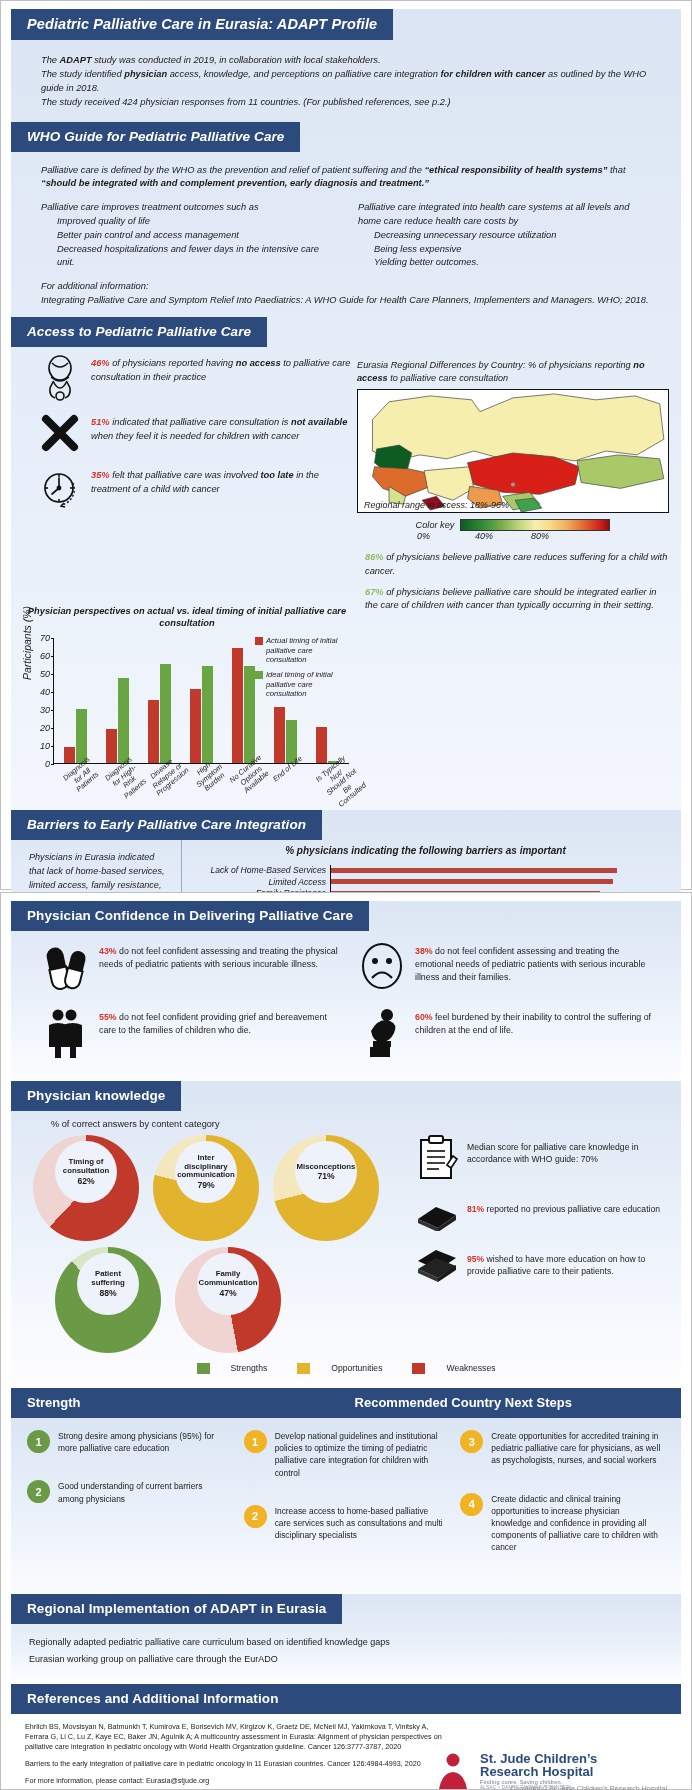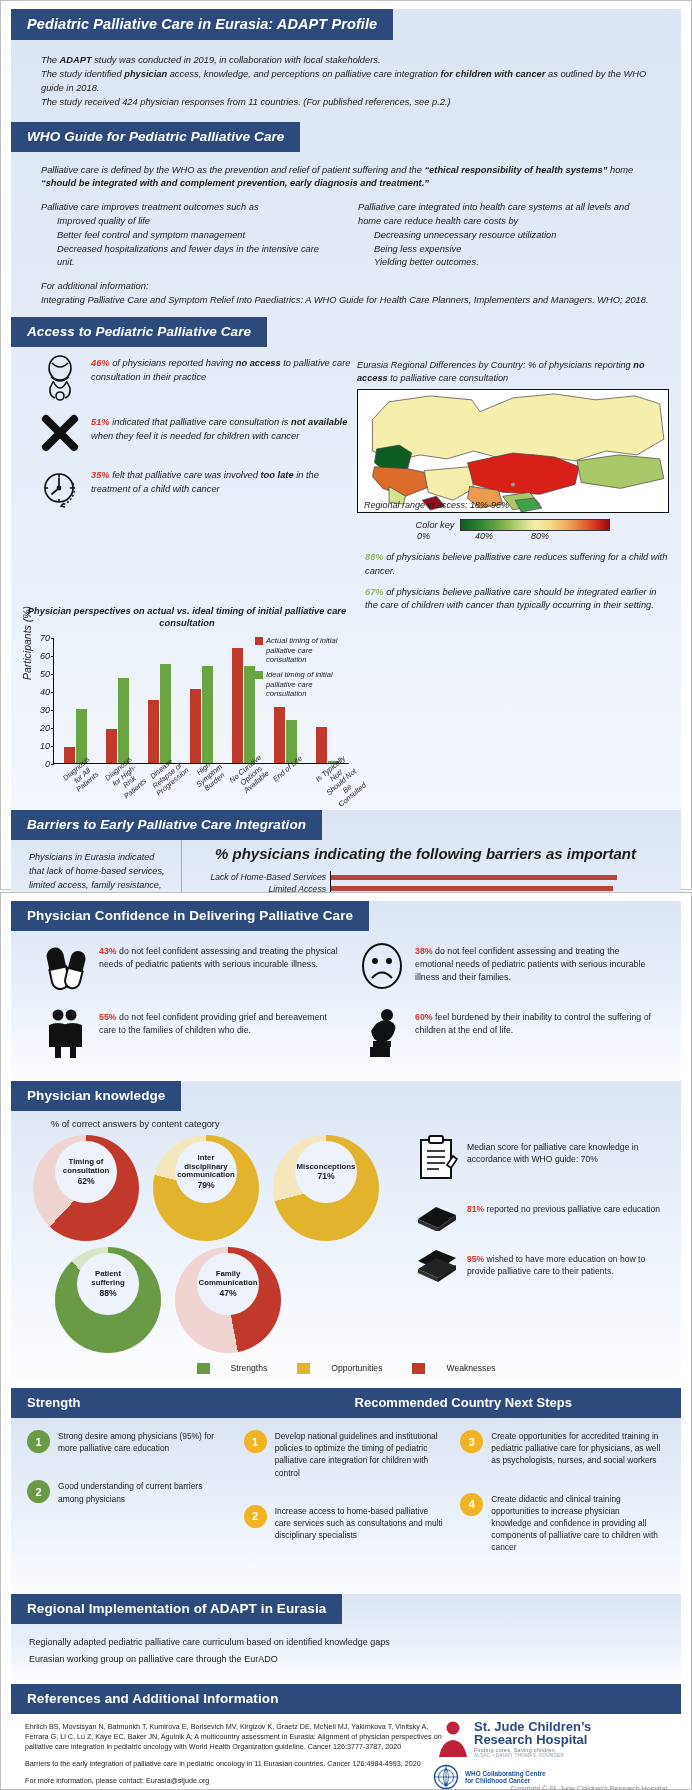--- a/index.html
+++ b/index.html
@@ -90,21 +90,21 @@
   .legend { position:absolute; right:0px; top:2px; width:96px; font-size:7.6px; line-height:1.25;}
   .legend .li { display:flex; gap:3px; margin-bottom:6px;}
   .sw { width:8px; height:8px; flex:0 0 8px; margin-top:1px;}
   .sw.a{background:#c0392b;} .sw.i{background:#6aa544;}
 
   
   .barriers-panel { margin-top:6px; background: linear-gradient(180deg,#dbe5f3 0%, #e6eef9 60%, #f7fafd 100%); position:relative; padding-bottom:8px;}
   .barr-flex { display:flex; }
   .barr-left { width: 170px; padding: 10px 12px 0 18px; font-size:9.1px; line-height:1.55; }
   .barr-right { flex:1; padding: 4px 18px 0 6px; border-left:1px solid #9badc7; }
-  .barr-title { text-align:center; font-weight:bold; font-size:15px; line-height:1.35; margin-bottom:7px;}
+  .barr-title { text-align:center; font-weight:bold; font-size:10px; line-height:1.35; margin-bottom:7px;}
   .hbar-row { display:flex; align-items:center; height:11.5px; }
   .hbar-lab { width:142px; text-align:right; font-size:8.6px; padding-right:4px; }
   .hbar-track { flex:1; border-left:1.3px solid #111; height:100%; display:flex; align-items:center;}
   .hbar { height:5px; background:#b8453b; }
   .haxis { display:flex; margin-top:0px; }
   .haxis-sp { width:142px; }
   .haxis-line { flex:1; position:relative; height:14px; border-top:1.2px solid #111;}
   .haxis-line .tk { position:absolute; top:0; width:1px; height:4px; background:#111; }
   .haxis-line .tl { position:absolute; top:4px; transform:translateX(-50%); font-size:8.4px; }
 
@@ -180,27 +180,27 @@
       <p class="body-txt">
         <span>The study identified </span><span class="b">physician</span><span> access, knowledge, and perceptions on palliative care integration </span><span class="b">for children with cancer</span><span> as outlined by the WHO guide in 2018.</span>
       </p>
       <p class="body-txt">The study received 424 physician responses from 11 countries. (For published references, see p.2.)</p>
     </div>
 
     <div class="hdrbar h-md">WHO Guide for Pediatric Palliative Care</div>
 
     <div id="who-body">
       <p class="body-txt">
-        <span>Palliative care is defined by the WHO as the prevention and relief of patient suffering and the </span><span class="b">“ethical responsibility of health systems”</span><span> home  </span><span class="b">“should be integrated with and complement prevention, early diagnosis and treatment.”</span>
+        <span>Palliative care is defined by the WHO as the prevention and relief of patient suffering and the </span><span class="b">“ethical responsibility of health systems”</span><span> that  </span><span class="b">“should be integrated with and complement prevention, early diagnosis and treatment.”</span>
       </p>
       <div class="who-cols">
         <div>
           <div>Palliative care improves treatment outcomes such as</div>
           <div class="indent1">Improved quality of life</div>
-          <div class="indent1">Better feel control and symptom management</div>
+          <div class="indent1">Better pain control and access management</div>
           <div class="indent1">Decreased hospitalizations and fewer days in the intensive care unit.</div>
         </div>
         <div>
           <div>Palliative care integrated into health care systems at all levels and home care reduce health care costs by</div>
           <div class="indent1">Decreasing unnecessary resource utilization</div>
           <div class="indent1">Being less expensive</div>
           <div class="indent1">Yielding better outcomes.</div>
         </div>
       </div>
       <p class="body-txt" style="margin-top:10px">For additional information:</p>
@@ -711,21 +711,21 @@
   <div style="margin-top:4px;">
     <div class="hdrbar h-md" style="display:block;">References and Additional Information</div>
     <div class="ref-body">
       <div class="ref-txt">
         <p>Ehrlich BS, Movsisyan N, Batmunkh T, Kumirova E, Borisevich MV, Kirgizov K, Graetz DE, McNeil MJ, Yakimkova T, Vinitsky A,  Ferrara G, Li C, Lu Z, Kaye EC, Baker JN, Agulnik A; A multicountry assessment in Eurasia: Alignment of physician perspectives on palliative care integration in pediatric oncology with World Health Organization guideline. Cancer 126:3777-3787, 2020</p>
         <p>Barriers to the early integration of palliative care in pediatric oncology in 11 Eurasian countries. Cancer 126:4984-4993, 2020</p>
         <p>For more information, please contact: Eurasia@stjude.org</p>
       </div>
 
       <div class="sjlogo">
-        <div style="display:flex; align-items:flex-start; gap:1px;">
+        <div style="display:flex; align-items:flex-start; gap:7px;margin-top:32px;">
           <svg width="40" height="38" viewBox="0 0 40 38">
             <circle cx="20" cy="8" r="6.5" fill="#c0203a"></circle>
             <path d="M6 37 q3-16 14-17 q11 1 14 17 z" fill="#c0203a"></path>
           </svg>
           <div>
             <div class="sj-name">St. Jude Children’s</div>
             <div class="sj-name">Research Hospital</div>
             <div class="sj-tag">Finding cures. Saving children.</div>
             <div class="sj-alsac">ALSAC • DANNY THOMAS, FOUNDER</div>
           </div>

